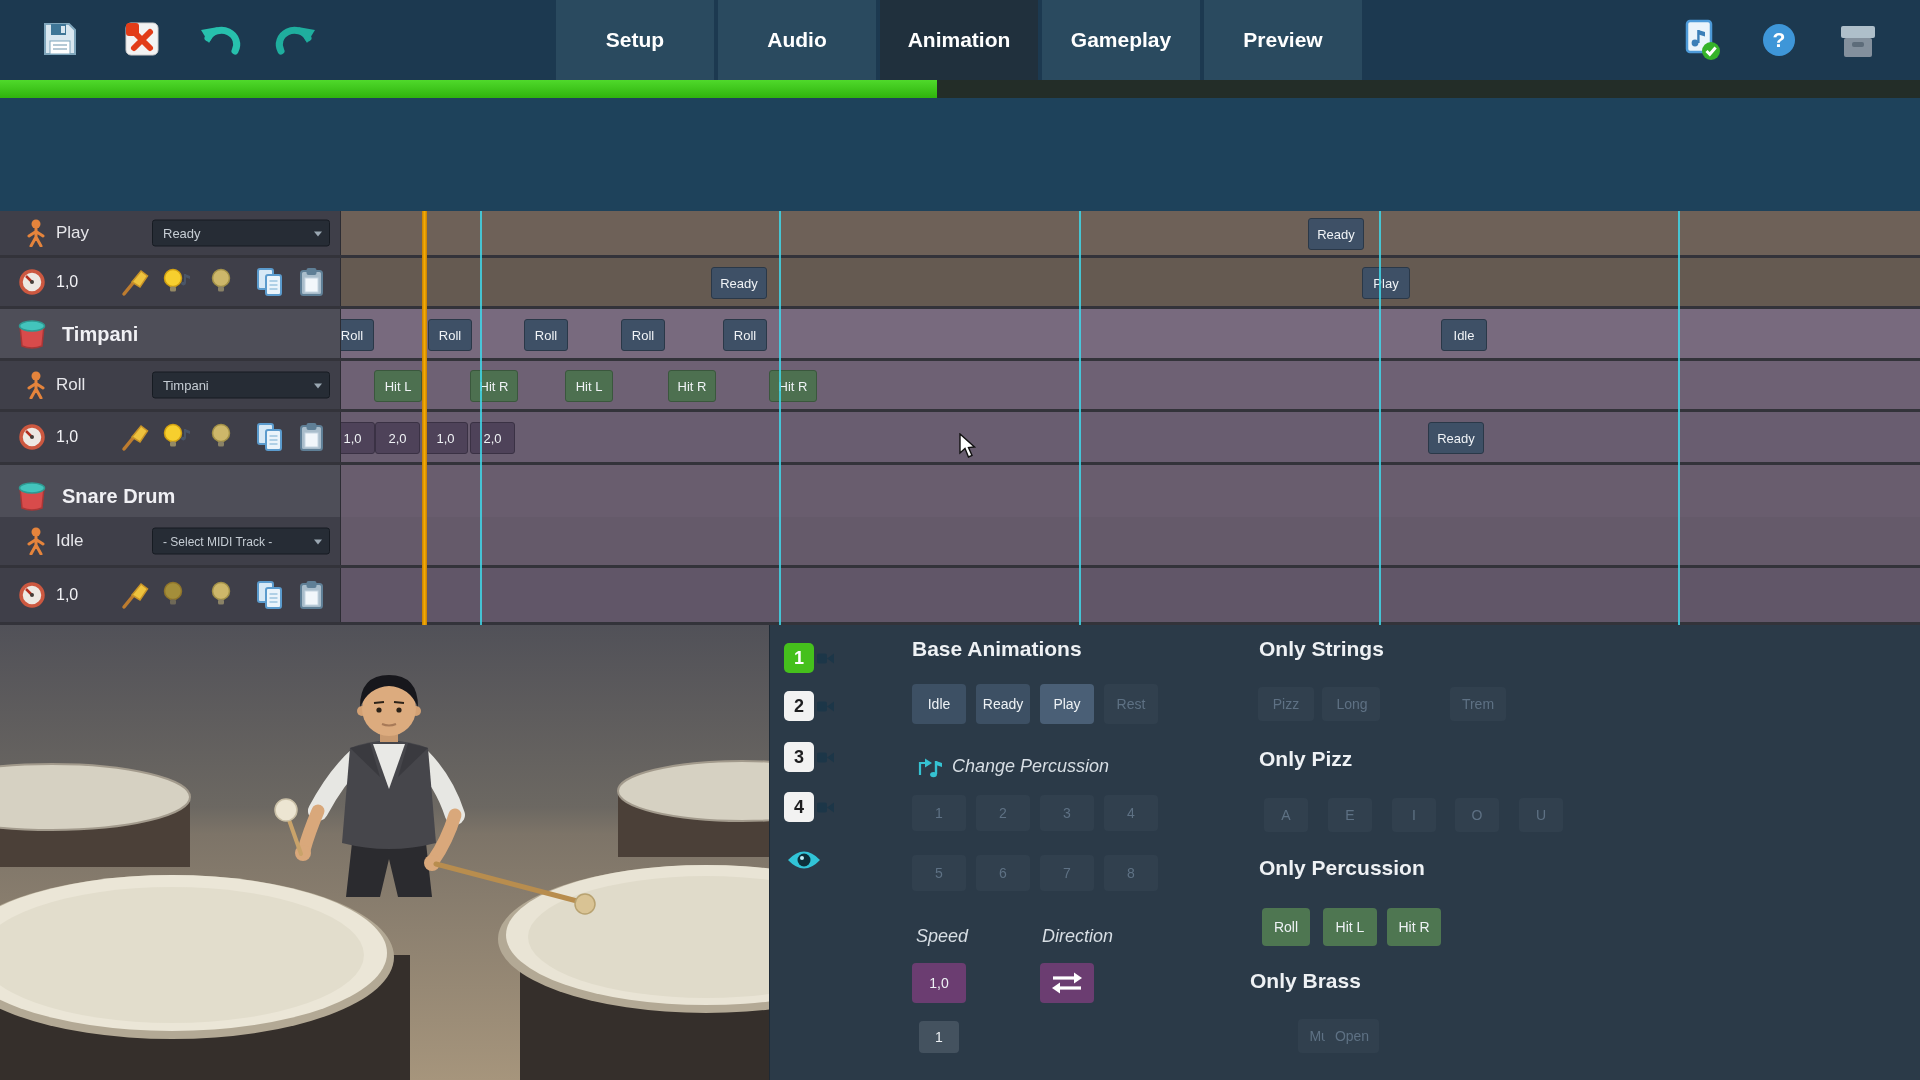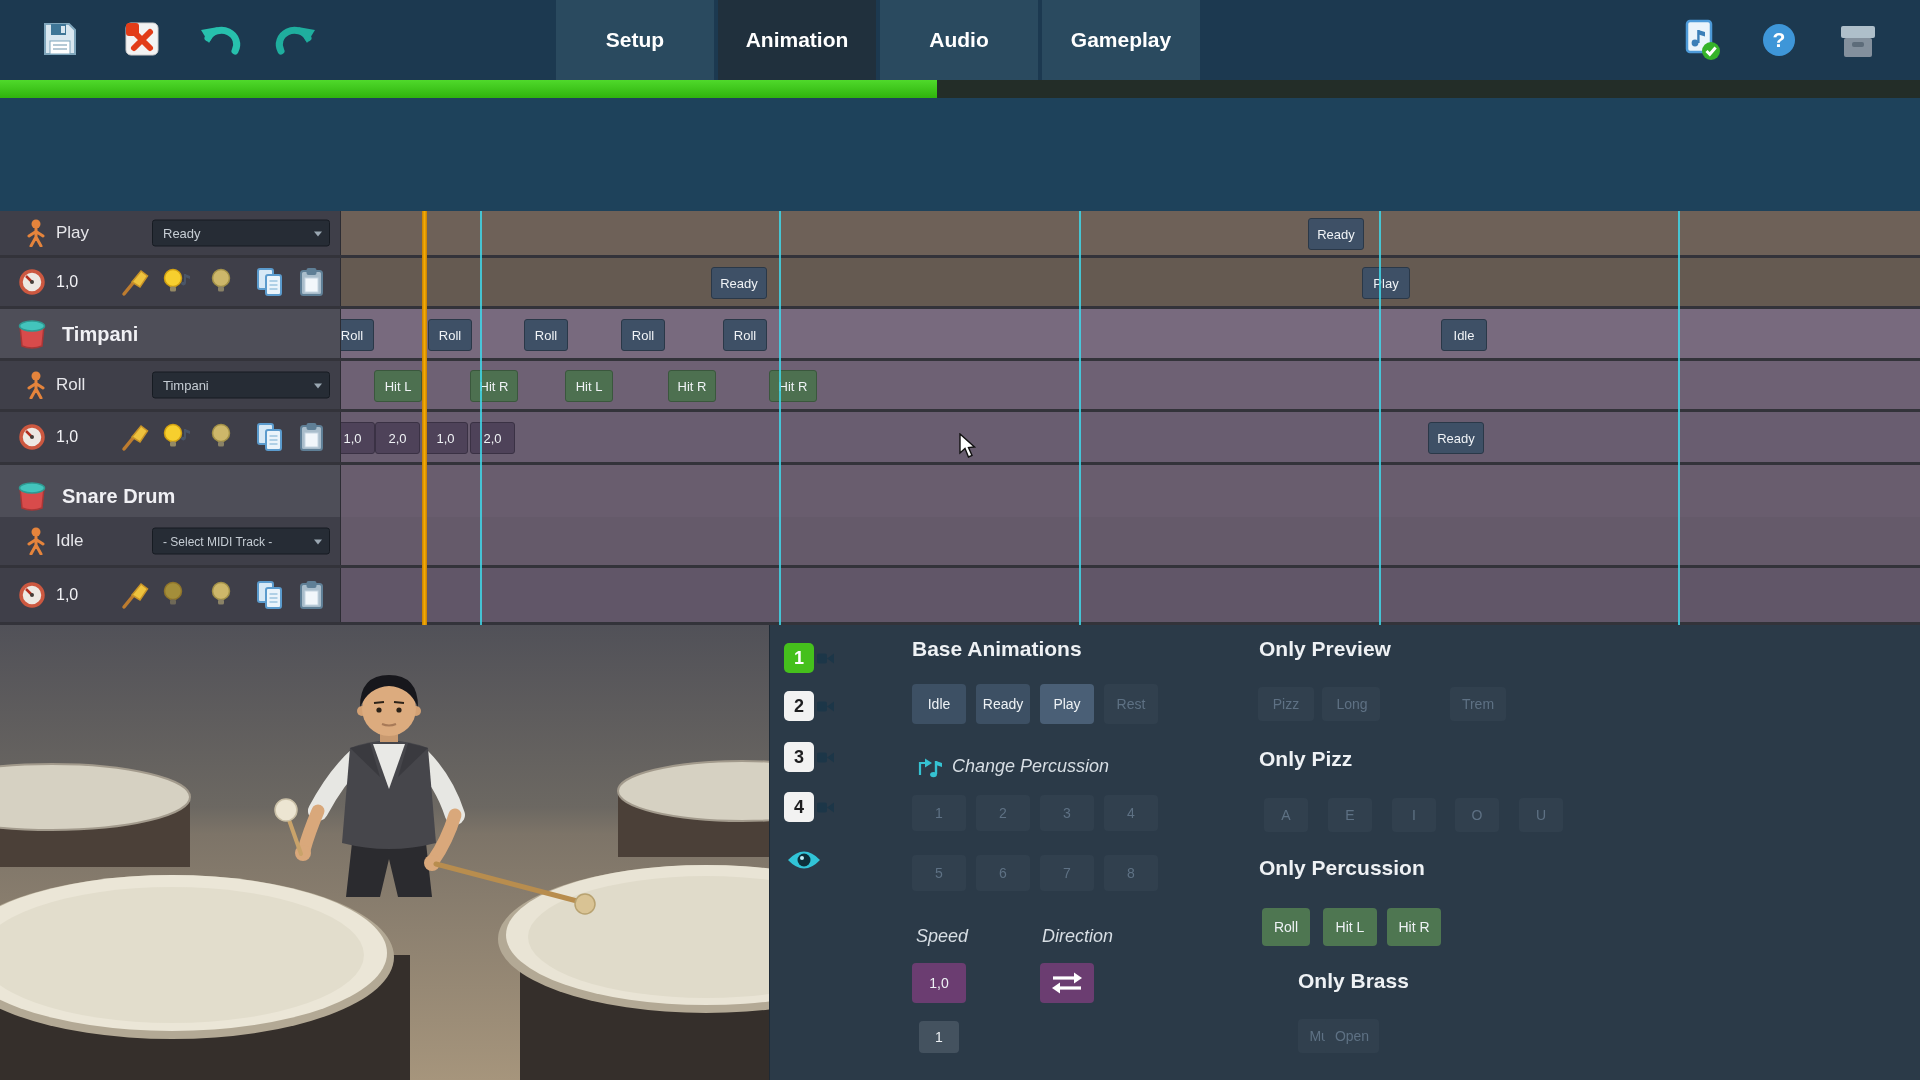--- a/index.html
+++ b/index.html
@@ -107,23 +107,24 @@
     </div>
     <div class="icon-btn" style="left:274px;top:24px;transform:scaleX(-1)">
       <svg width="44" height="36" viewBox="0 0 44 36">
         <path d="M37,27 a15,14 0 1 0 -27,-13" fill="none" stroke="#1fae9e" stroke-width="7" stroke-linecap="round"></path>
         <polygon points="3,6 20,3 11,19" fill="#1fae9e"></polygon>
       </svg>
     </div>
 
     <div class="tabs">
       <div class="tab">Setup</div>
+      <div class="tab">Audio</div>
       <div class="tab active">Animation</div>
-      <div class="tab">Audio</div>
       <div class="tab">Gameplay</div>
+      <div class="tab">Preview</div>
     </div>
 
     <div class="icon-btn" style="left:1680px;top:19px">
       <svg width="42" height="42" viewBox="0 0 42 42">
         <rect x="7" y="2" width="24" height="31" rx="3" fill="#eaf4fb" stroke="#4d9ad8" stroke-width="2.5"></rect>
         <circle cx="15" cy="24" r="3.4" fill="#3b7fb8"></circle>
         <line x1="18.4" y1="24" x2="18.4" y2="11" stroke="#3b7fb8" stroke-width="2.4"></line>
         <path d="M18.4,11 L25,13 L25,17.5 L18.4,15.5 Z" fill="#3b7fb8"></path>
         <circle cx="31" cy="32" r="9" fill="#35b329"></circle>
         <path d="M26.5,32 L29.8,35.3 L35.6,28.5" fill="none" stroke="#fff" stroke-width="3"></path>
@@ -580,39 +581,39 @@
     <div class="it-label" style="left:1042px;top:301px">Direction</div>
     <div class="btn purple" style="left:1040px;top:338px;width:54px;height:40px">
       <svg width="36" height="26" viewBox="0 0 36 26">
         <line x1="4" y1="8" x2="26" y2="8" stroke="#fff" stroke-width="3.2"></line>
         <polygon points="25,2.5 33,8 25,13.5" fill="#fff"></polygon>
         <line x1="32" y1="18" x2="10" y2="18" stroke="#fff" stroke-width="3.2"></line>
         <polygon points="11,12.5 3,18 11,23.5" fill="#fff"></polygon>
       </svg>
     </div>
 
-    <div class="sec-title" style="left:1259px;top:12px">Only Preview</div>
+    <div class="sec-title" style="left:1259px;top:12px">Only Strings</div>
     <div class="btn dim" style="left:1258px;top:62px;width:56px;height:34px">Pizz</div>
     <div class="btn dim" style="left:1322px;top:62px;width:56px;height:34px">Short</div>
     <div class="btn dim" style="left:1324px;top:62px;width:56px;height:34px">Long</div>
     <div class="btn dim" style="left:1450px;top:62px;width:56px;height:34px">Trem</div>
 
     <div class="sec-title" style="left:1259px;top:122px">Only Pizz</div>
     <div class="btn dim" style="left:1264px;top:173px;width:44px;height:34px">A</div>
     <div class="btn dim" style="left:1328px;top:173px;width:44px;height:34px">E</div>
     <div class="btn dim" style="left:1392px;top:173px;width:44px;height:34px">I</div>
     <div class="btn dim" style="left:1455px;top:173px;width:44px;height:34px">O</div>
     <div class="btn dim" style="left:1519px;top:173px;width:44px;height:34px">U</div>
 
     <div class="sec-title" style="left:1259px;top:231px">Only Percussion</div>
     <div class="btn green" style="left:1262px;top:283px;width:48px;height:38px">Roll</div>
     <div class="btn green" style="left:1323px;top:283px;width:54px;height:38px">Hit L</div>
     <div class="btn green" style="left:1387px;top:283px;width:54px;height:38px">Hit R</div>
 
-    <div class="sec-title" style="left:1298px;top:344px">Only Brass</div>
+    <div class="sec-title" style="left:1250px;top:344px">Only Brass</div>
     <div class="btn dim" style="left:1298px;top:394px;width:54px;height:34px">Mute</div>
     <div class="btn dim" style="left:1325px;top:394px;width:54px;height:34px">Open</div>
   </div>
 
   <div class="cursor">
     <svg width="22" height="26" viewBox="0 0 22 26">
       <path d="M2,1 L2,20 L7,15.5 L10.5,24 L14,22.5 L10.5,14.5 L16.5,14 Z" fill="#fff" stroke="#111" stroke-width="1.4"></path>
     </svg>
   </div>
 

